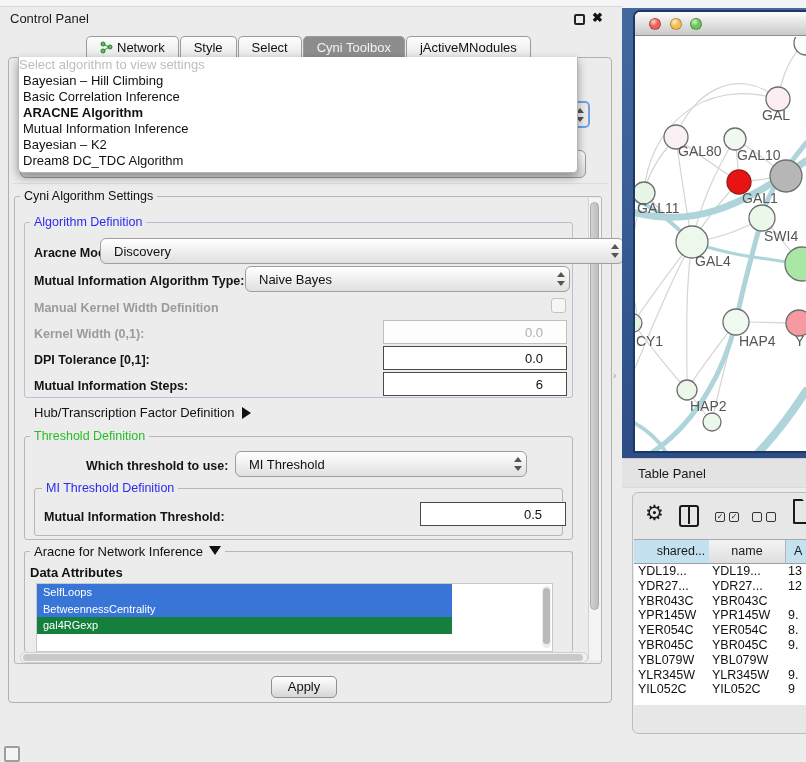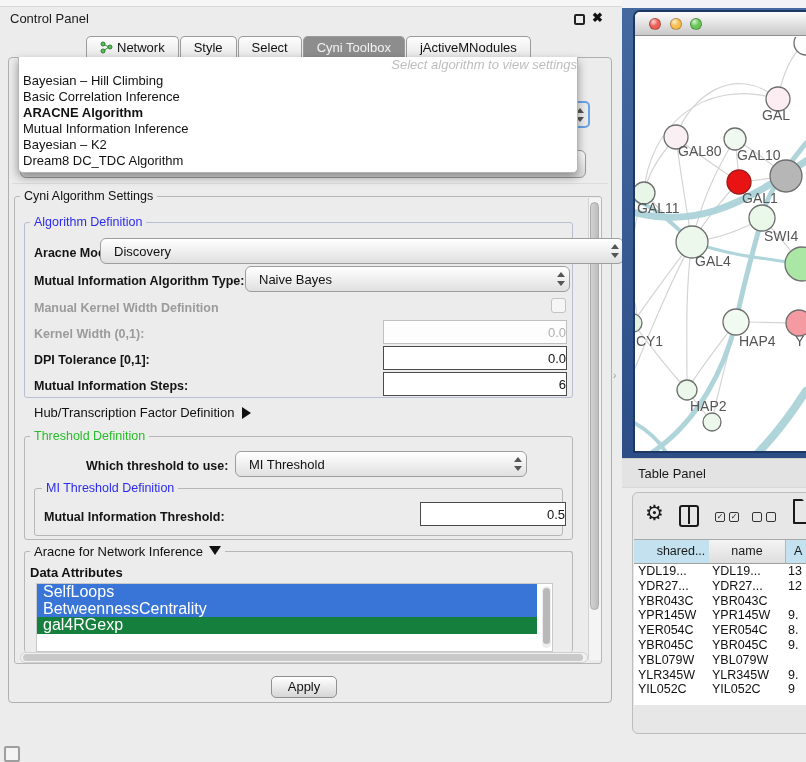--- a/index.html
+++ b/index.html
@@ -21,21 +21,21 @@
   .tab.selected { background:#8d8d8d; color:#f2f2f2; }
 
   
   #content-panel { position:absolute; left:8px; top:57px; width:604px; height:646px; border:1px solid #b0b0b0; border-radius:4px; background:#ececec; }
   #faint-sep { position:absolute; left:12px; top:183px; width:596px; height:1px; background:#dcdcdc; }
 
   
   #algo-popup { position:absolute; left:18px; top:57px; width:560px; height:116px; background:#ffffff;
                 border:1px solid #b5b5b5; border-top:none; border-radius:0 0 5px 5px;
                 box-shadow:0 4px 10px rgba(0,0,0,.38); z-index:30; overflow:hidden; }
-  #algo-popup-placeholder { text-align:right; color:#bdbdbd; font-size:13px; line-height:16px;font-style:italic; }
+  #algo-popup-placeholder { text-align:left; color:#bdbdbd; font-size:13px; line-height:16px; }
   .popup-item { font-size:13px; line-height:16px; padding-left:4px; color:#111; white-space:nowrap; }
   .popup-item.bold { font-weight:bold; }
 
   
   #ghost-combo { position:absolute; left:20px; top:150px; width:566px; height:28px; border:1px solid #9a9a9a; border-radius:6px;
                  background:linear-gradient(#ffffff,#d9d9d9); z-index:5; }
   #ghost-combo span { position:absolute; left:10px; top:5px; font-size:13px; color:#a2a2a2; }
   #blue-stepper { position:absolute; left:565px; top:101px; width:25px; height:27px; border:2px solid #6ba3e5; border-radius:5px;
                   background:#ececec; z-index:4; }
   .stepper-arrows { position:absolute; right:4px; top:50%; transform:translateY(-50%); width:8px; height:14px; }
@@ -54,38 +54,38 @@
 
   #algdef-grp { left:24px; top:222px; width:549px; height:176px; border-color:#b9bfd2; }
   #algdef-grp-label { left:30px; top:215px; color:#2b2bf0; }
 
   .fldlabel { position:absolute; font-size:12.5px; font-weight:bold; color:#141414; white-space:nowrap; }
   .fldlabel.dim { color:#9b9b9b; }
   .combo { position:absolute; height:26px; border:1px solid #9e9e9e; border-radius:6px;
            background:linear-gradient(#ffffff,#e0e0e0); font-size:13px; color:#111; }
   .combo .cval { position:absolute; left:13px; top:5px; white-space:nowrap; }
   .numfield { position:absolute; height:24px; border:1px solid #4a4a4a; background:#fff; font-size:13px; color:#111;
-              text-align:right; padding-right:0; font-family:"Liberation Sans",sans-serif; }
+              text-align:right; padding-right:23px; font-family:"Liberation Sans",sans-serif; }
   .numfield.dim { border-color:#c0c0c0; color:#b0b0b0; background:#fdfdfd; }
   #chk-manual { position:absolute; left:551px; top:298px; width:15px; height:15px; border:1px solid #c3c3c3; border-radius:3px; background:#f6f6f6; }
 
   #hub-row { position:absolute; left:34px; top:405px; font-size:13px; color:#111; }
   .tri-right { display:inline-block; width:0; height:0; border-top:6px solid transparent; border-bottom:6px solid transparent; border-left:9px solid #111; margin-left:8px; vertical-align:-2px; }
   .tri-down { display:inline-block; width:0; height:0; border-left:6px solid transparent; border-right:6px solid transparent; border-top:9px solid #111; margin-left:6px; vertical-align:1px; }
 
   #thr-grp { left:24px; top:436px; width:549px; height:104px; }
   #thr-grp-label { left:30px; top:429px; color:#27bd27; }
   #mi-grp { left:34px; top:488px; width:529px; height:48px; }
   #mi-grp-label { left:42px; top:481px; color:#2b2bf0; }
 
   #src-grp { left:24px; top:551px; width:549px; height:101px; border-bottom:none; }
   #src-grp-label { left:30px; top:544px; color:#111; font-size:13px; }
   #attr-label { position:absolute; left:30px; top:565px; font-size:13px; font-weight:bold; color:#111; }
   #attr-list { position:absolute; left:36px; top:583px; width:517px; height:69px; background:#fff; border:1px solid #c9c9c9; overflow:hidden; }
-  .attr-item { font-size:16px; line-height:16.5px; color:#fff; padding-left:6px; width:500px; white-space:nowrap; }
+  .attr-item { font-size:11px; line-height:16.5px; color:#fff; padding-left:6px; width:415px; white-space:nowrap; }
   #attr-vscroll { position:absolute; left:505px; top:2px; width:9px; height:62px; background:#ededed; border-radius:5px; }
   #attr-vthumb { position:absolute; left:1px; top:2px; width:7px; height:56px; background:#b9b9b9; border-radius:4px; }
   #hscroll { position:absolute; left:20px; top:652px; width:568px; height:11px; background:#f1f1f1; border:1px solid #d0d0d0; border-radius:6px; }
   #hscroll-thumb { position:absolute; left:2px; top:1px; width:560px; height:7px; background:#c9c9c9; border-radius:4px; }
 
   #apply-btn { position:absolute; left:271px; top:676px; width:66px; height:22px; border:1px solid #8f8f8f; border-radius:5px;
                background:linear-gradient(#ffffff,#d6d6d6); font-size:13px; text-align:center; line-height:20px; color:#111; }
 
   #bottom-tabbar { position:absolute; left:147px; top:707px; height:22px; display:flex; border:1px solid #9a9a9a; border-radius:5px; overflow:hidden; background:linear-gradient(#fdfdfd,#e7e7e7); }
   .btab { height:100%; line-height:20px; padding:0 14px; font-size:13px; color:#111; border-right:1px solid #b5b5b5; }

